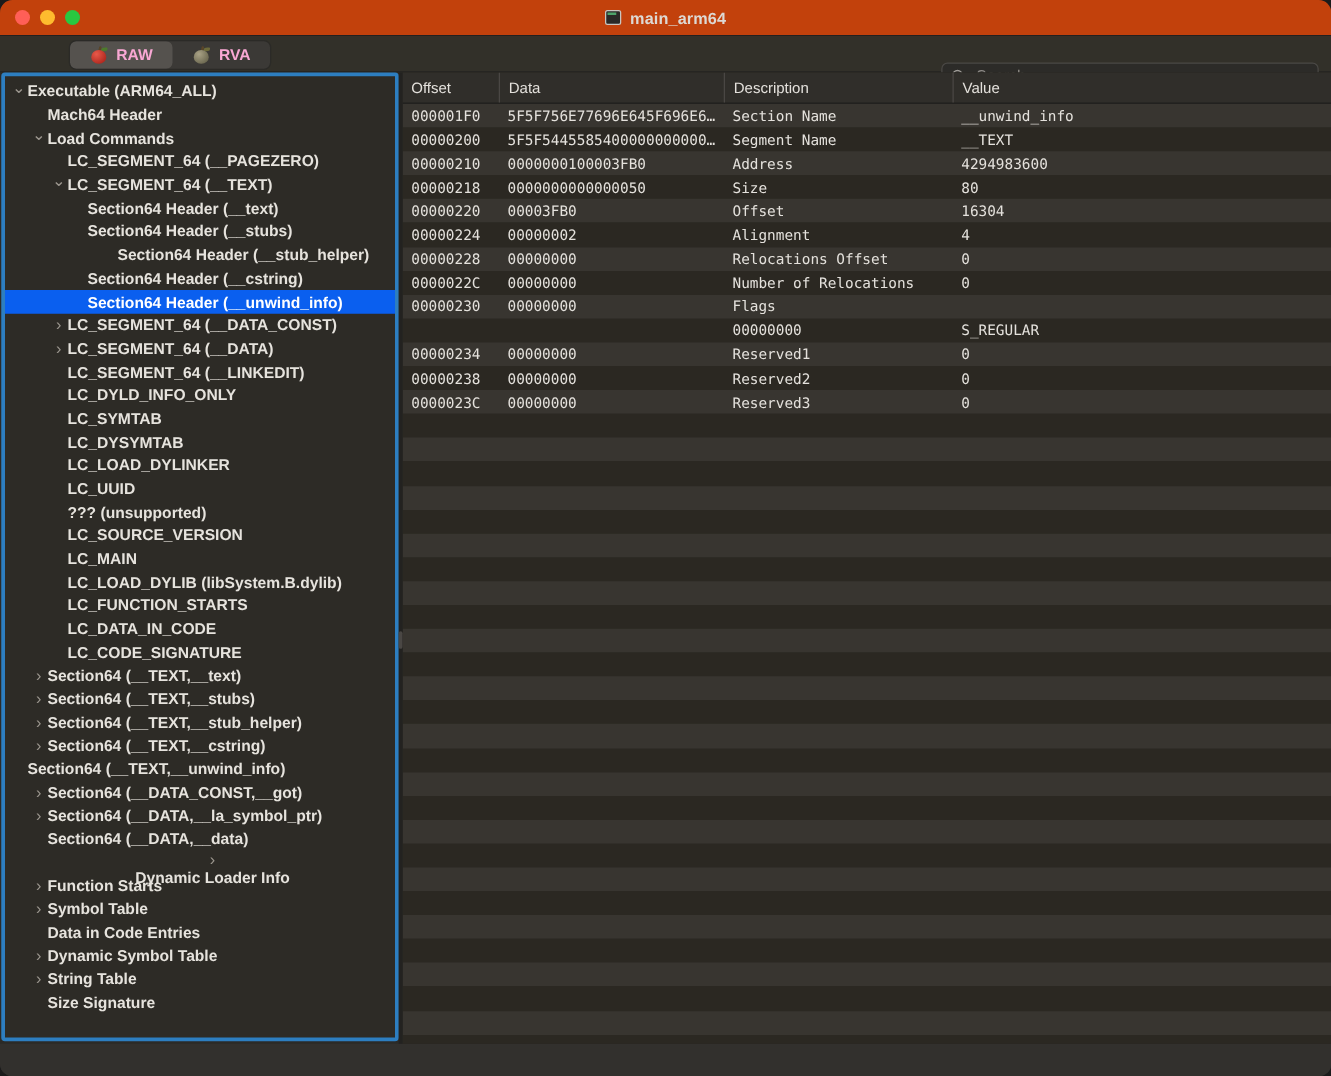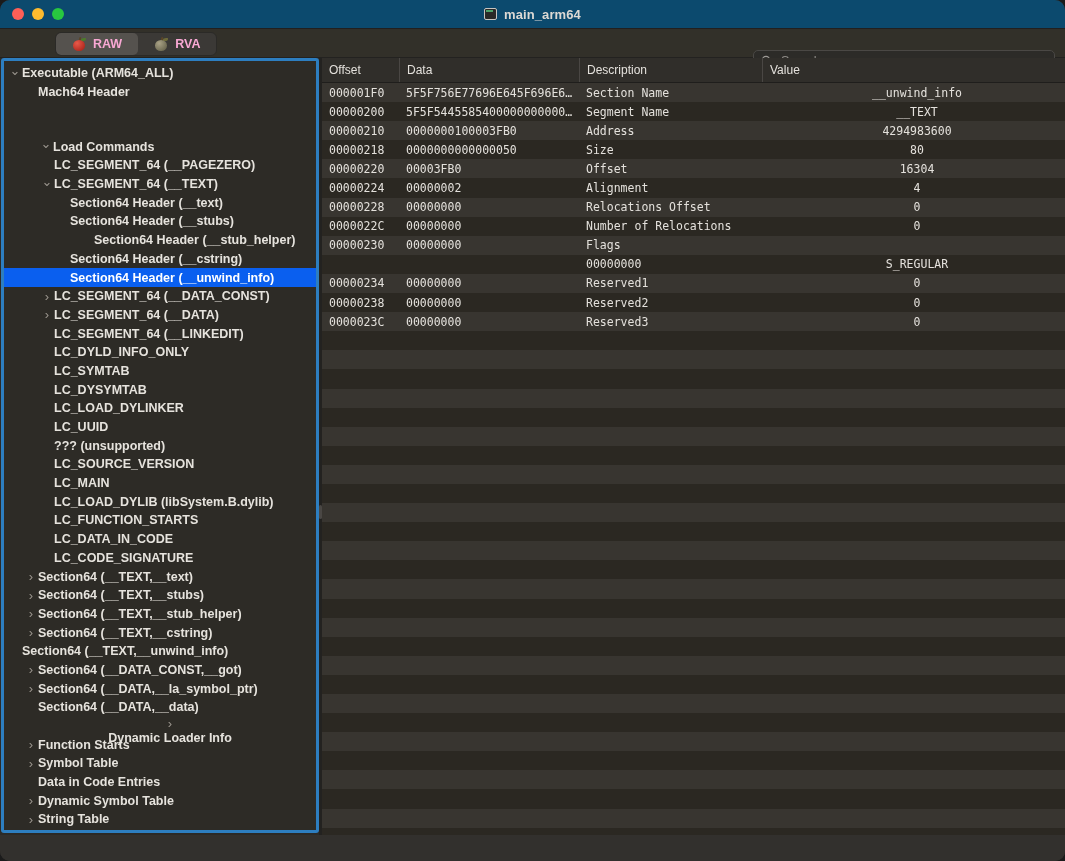--- a/index.html
+++ b/index.html
@@ -10,21 +10,21 @@
   }
   .window{
     position:absolute;left:0;top:0;width:1065px;height:861px;
     background:#32302d;border-radius:10px;overflow:hidden;
     display:flex;flex-direction:column;
   }
 
   
   .titlebar{
     position:relative;height:28px;flex:0 0 28px;
-    background:#0c4a6e;
+    background:#c2410c;
     border-bottom:1px solid #222020;
     display:flex;align-items:center;
   }
   .lights{display:flex;gap:8px;padding-left:12px;align-items:center;}
   .light{width:12px;height:12px;border-radius:50%;}
   .light.close{background:#ff5f57;}
   .light.min{background:#febb2e;}
   .light.max{background:#28c840;}
   .title-center{
     position:absolute;left:0;right:0;top:0;bottom:0;
@@ -143,21 +143,21 @@
   }
   .th{
     font-size:12px;font-weight:normal;color:#e4e1dc;
     display:flex;align-items:center;padding-left:7px;
     box-sizing:border-box;border-left:1px solid #4a4744;
   }
   .th:first-child{border-left:0;}
   .c-offset{width:77px;flex:0 0 77px;}
   .c-data{width:180px;flex:0 0 180px;}
   .c-desc{width:183px;flex:0 0 183px;}
-  .c-value{flex:1;text-align:center;}
+  .c-value{flex:1;}
   .tbody{flex:1;overflow:hidden;}
   .tr{
     height:19.1px;display:flex;align-items:center;
     font-family:"DejaVu Sans Mono", monospace;
     font-size:11.5px;color:#e4e1dc;white-space:nowrap;
   }
   .tr.odd{background:#383530;}
   .tr.even{background:#2b2822;}
   .td{
     padding-left:7px;box-sizing:border-box;overflow:hidden;
@@ -219,21 +219,21 @@
       <div class="sidebar">
         <div class="tree" id="tree">
             <div class="node" style="padding-left: 4px;">
               <span class="chev down"></span>
               <span>Executable  (ARM64_ALL)</span>
             </div>
             <div class="node" style="padding-left: 20px;">
               <span class="chev"></span>
               <span>Mach64 Header</span>
             </div>
-            <div class="node" style="padding-left: 35px; margin-top: 36px;">
+            <div class="node" style="padding-left: 20px;">
               <span class="chev down"></span>
               <span>Load Commands</span>
             </div>
             <div class="node" style="padding-left: 36px;">
               <span class="chev"></span>
               <span>LC_SEGMENT_64 (__PAGEZERO)</span>
             </div>
             <div class="node" style="padding-left: 36px;">
               <span class="chev down"></span>
               <span>LC_SEGMENT_64 (__TEXT)</span>

